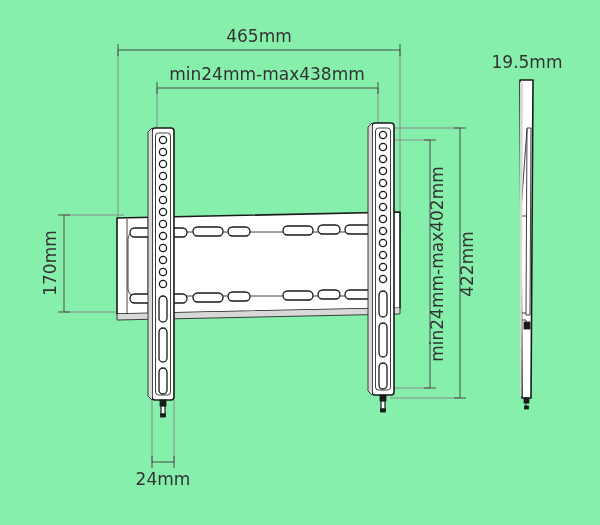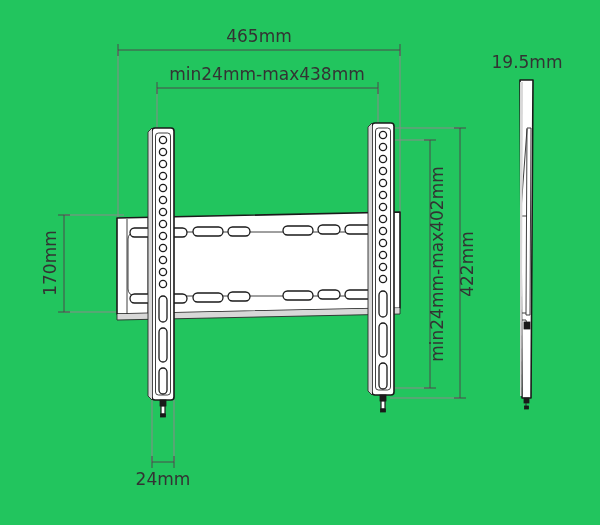--- a/index.html
+++ b/index.html
@@ -10,21 +10,21 @@
   body {
     width: 600px;
     height: 525px;
     overflow: hidden;
     font-family: "DejaVu Sans", sans-serif;
   }
   #drawing-root {
     position: relative;
     width: 600px;
     height: 525px;
-    background: #22c55e;
+    background: #86efac;
   }
   svg#technical-drawing {
     display: block;
     width: 600px;
     height: 525px;
   }
   .dim-line {
     stroke: #4a4a4a;
     stroke-width: 1;
     fill: none;

